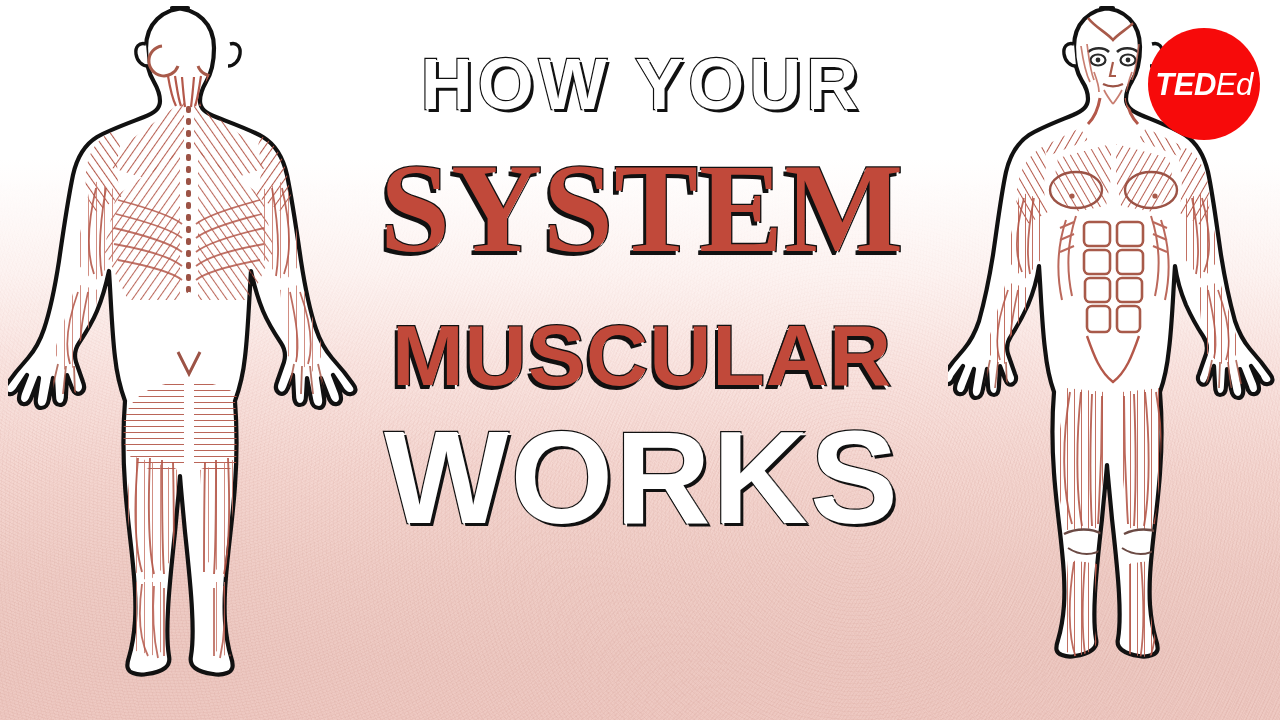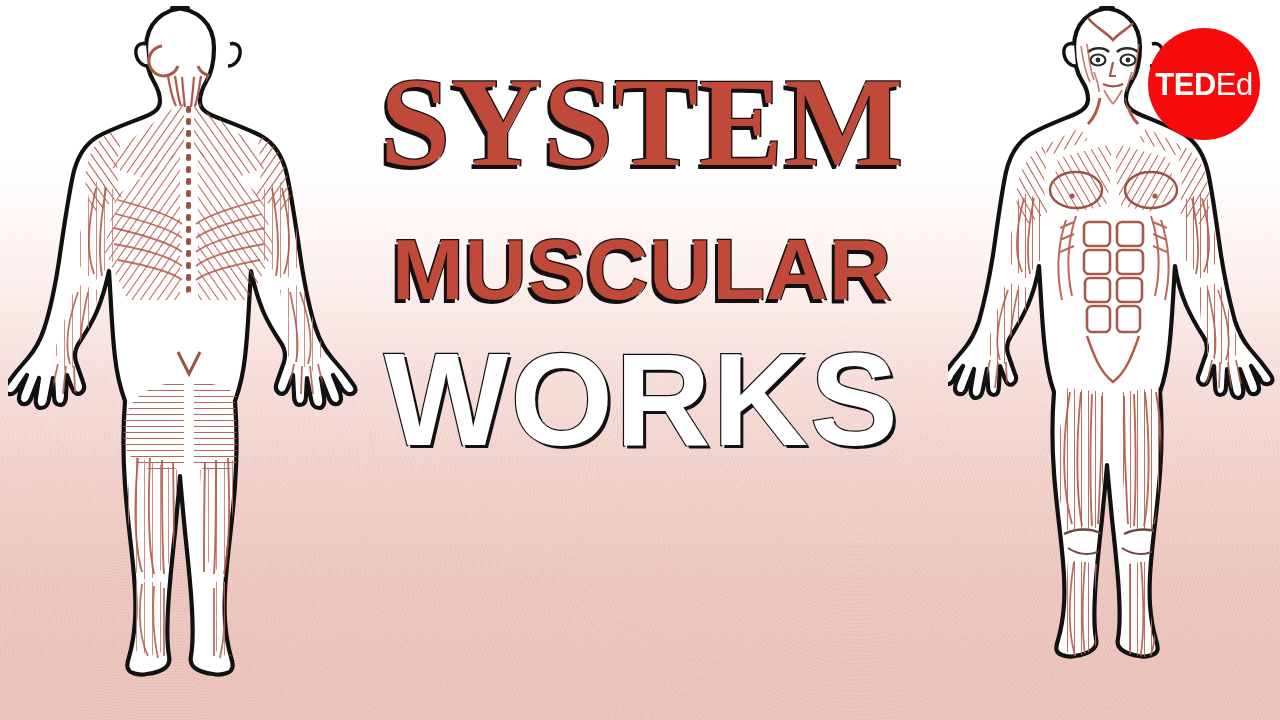--- a/index.html
+++ b/index.html
@@ -91,41 +91,42 @@
     paint-order: stroke fill;
     text-shadow:
       -3px  4px 0 #111111,
       -2px  3px 0 #ffffff,
       -1px  2px 0 #ffffff;
   }
 
   #title-how-your   { font-size: 72px;  letter-spacing: 5px;  margin-top: 14px; }
   #title-muscular   { font-size: 86px;  letter-spacing: 1px;  margin-top: 40px; }
   #title-system     { font-size: 126px; letter-spacing: 1px;  margin-top: 26px; font-family:"Liberation Serif", serif; }
-  #title-works      { font-size: 132px; letter-spacing: 2px;  margin-top: 22px; }
+  #title-works      { font-size: 132px; letter-spacing: 2px;  margin-top: 14px; }
 
   
   #ted-ed-logo {
     position: absolute;
     left: 1148px;
     top: 28px;
     width: 112px;
     height: 112px;
     border-radius: 50%;
     display: flex;
     align-items: center;
     justify-content: center;
   }
   #ted-ed-wordmark {
     font-family: "Liberation Sans", sans-serif;
     font-size: 31px;
     line-height: 1;
     letter-spacing: -0.5px;
     color: #ffffff;
     white-space: nowrap;
+    font-style: italic;
   }
   #ted-ed-ted { font-weight: bold; }
   #ted-ed-ed  { font-weight: normal; letter-spacing: -0.5px; }
 </style>
 </head>
 <body>
 
 <div id="stage">
 
   <div class="bg-gradient"></div>
@@ -588,20 +589,21 @@
           <path d="M208 698 l2 12"></path>
             <path d="M200 700 l1 12"></path>
             <path d="M192 700 l-1 12"></path>
             <path d="M184 698 l-2 12"></path>
         </g>
       </g>
     </svg>
   </div>
 
   <div id="title-block">
+    <span class="title-line tl-outline" id="title-how-your">HOW YOUR</span>
     <span class="title-line tl-red" id="title-system">SYSTEM</span>
     <span class="title-line tl-red" id="title-muscular">MUSCULAR</span>
     <span class="title-line tl-outline" id="title-works">WORKS</span>
   </div>
 
   <div id="ted-ed-logo" style="background: rgb(247, 10, 10);">
     <span id="ted-ed-wordmark"><span id="ted-ed-ted">TED</span><span id="ted-ed-ed">Ed</span></span>
   </div>
 
 </div>

